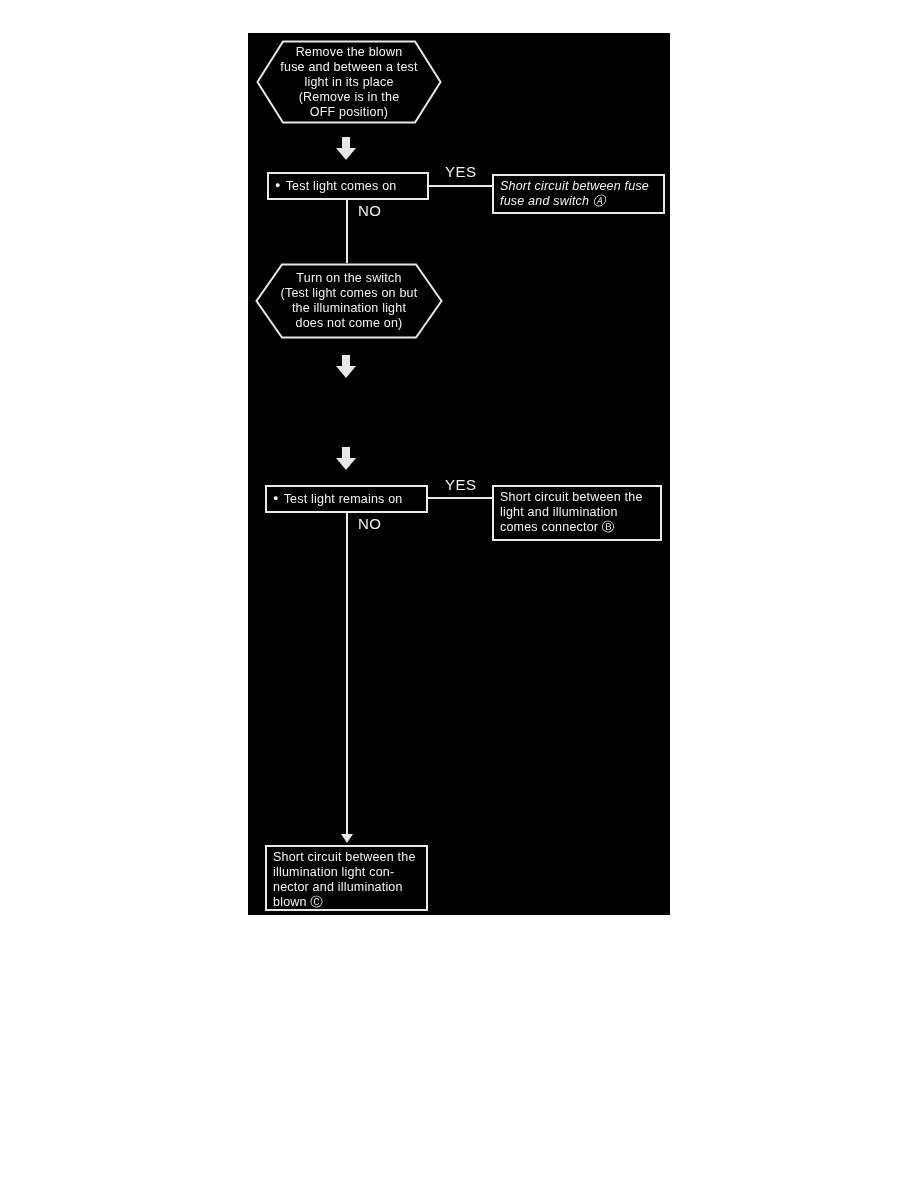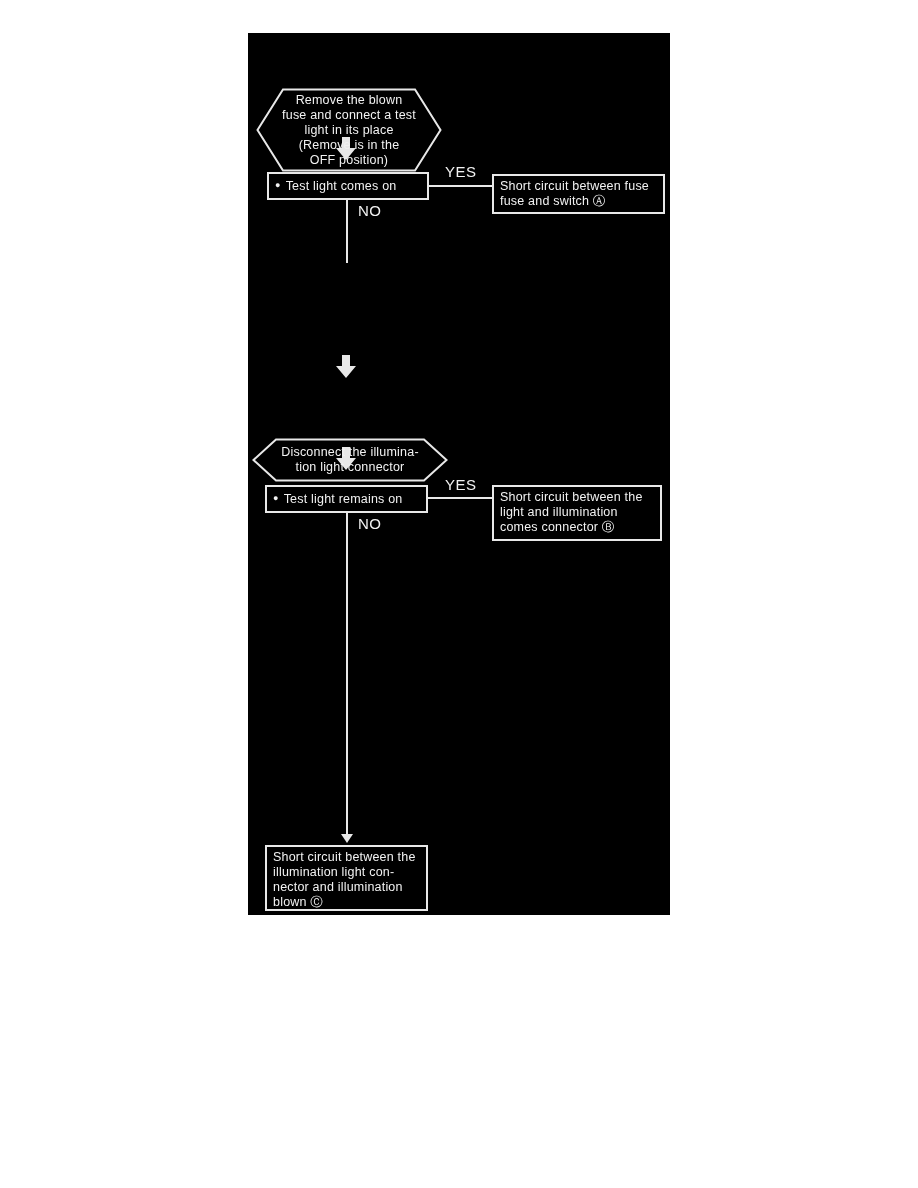--- a/index.html
+++ b/index.html
@@ -12,21 +12,21 @@
     overflow: hidden;
   }
   .panel {
     position: absolute;
     left: 248px;
     top: 33px;
     width: 422px;
     height: 882px;
     background: #000000;
   }
-  .hex { position: absolute; margin-top: 48px; }
+  .hex { position: absolute; }
   .hex svg { position: absolute; left: 0; top: 0; }
   .hex .txt {
     position: relative;
     z-index: 2;
     height: 100%;
     display: flex;
     flex-direction: column;
     justify-content: center;
     align-items: center;
     color: #f2f2f2;
@@ -77,65 +77,67 @@
 
 <div class="page">
   <div class="panel">
 
     <div class="hex" style="left:8px; top:7px; width:186px; height:84px;">
       <svg width="186" height="84">
         <polygon points="27,1.5 159,1.5 184.5,42 159,82.5 27,82.5 1.5,42" fill="#000000" stroke="#e8e8e8" stroke-width="2"></polygon>
       </svg>
       <div class="txt">
         <div>Remove the blown</div>
-        <div>fuse and connect a test</div>
+        <div>fuse and between a test</div>
         <div>light in its place</div>
         <div>(Remove is in the</div>
         <div>OFF position)</div>
       </div>
     </div>
 
     <div class="block-arrow" style="left:88px; top:104px;">
       <svg width="20" height="24">
           <polygon points="6,0 14,0 14,11 20,11 10,23 0,11 6,11" fill="#e8e8e8"></polygon>
         </svg>
     </div>
 
     <div class="rbox center-v" style="left:19px; top:139px; width:162px; height:28px;">
       <span class="bullet">●</span>
       <span>Test light comes on</span>
     </div>
 
     <div class="hline" style="left:181px; top:152px; width:63px; height:2px;"></div>
     <div class="branch-label" style="left:197px; top:130px;">YES</div>
 
-    <div class="rbox" style="left:244px; top:141px; width:173px; height:40px;">
+    <div class="rbox" style="left:244px; top:141px; width:173px; height:40px;font-style:italic;">
       <div>Short circuit between fuse</div>
       <div>fuse and switch  Ⓐ</div>
     </div>
 
     <div class="branch-label" style="left:110px; top:169px;">NO</div>
     <div class="vline" style="left:98px; top:167px; width:2px; height:63px;"></div>
 
+    <div class="hex" style="left:7px; top:230px; width:188px; height:76px;">
+      <svg width="188" height="76">
+        <polygon points="27,1.5 161,1.5 186.5,38 161,74.5 27,74.5 1.5,38" fill="#000000" stroke="#e8e8e8" stroke-width="2"></polygon>
+      </svg>
+      <div class="txt">
+        <div>Turn on the switch</div>
+        <div>(Test light comes on but</div>
+        <div>the illumination light</div>
+        <div>does not come on)</div>
+      </div>
+    </div>
 
     <div class="block-arrow" style="left:88px; top:322px;">
       <svg width="20" height="24">
           <polygon points="6,0 14,0 14,11 20,11 10,23 0,11 6,11" fill="#e8e8e8"></polygon>
         </svg>
     </div>
 
-    <div class="hex" style="left:4px; top:357px; width:196px; height:44px;">
-      <svg width="196" height="44">
-        <polygon points="24,1.5 172,1.5 194.5,22 172,42.5 24,42.5 1.5,22" fill="#000000" stroke="#e8e8e8" stroke-width="2"></polygon>
-      </svg>
-      <div class="txt">
-        <div>Disconnect the illumina-</div>
-        <div>tion light connector</div>
-      </div>
-    </div>
 
     <div class="block-arrow" style="left:88px; top:414px;">
       <svg width="20" height="24">
           <polygon points="6,0 14,0 14,11 20,11 10,23 0,11 6,11" fill="#e8e8e8"></polygon>
         </svg>
     </div>
 
     <div class="rbox center-v" style="left:17px; top:452px; width:163px; height:28px;">
       <span class="bullet">●</span>
       <span>Test light remains on</span>

